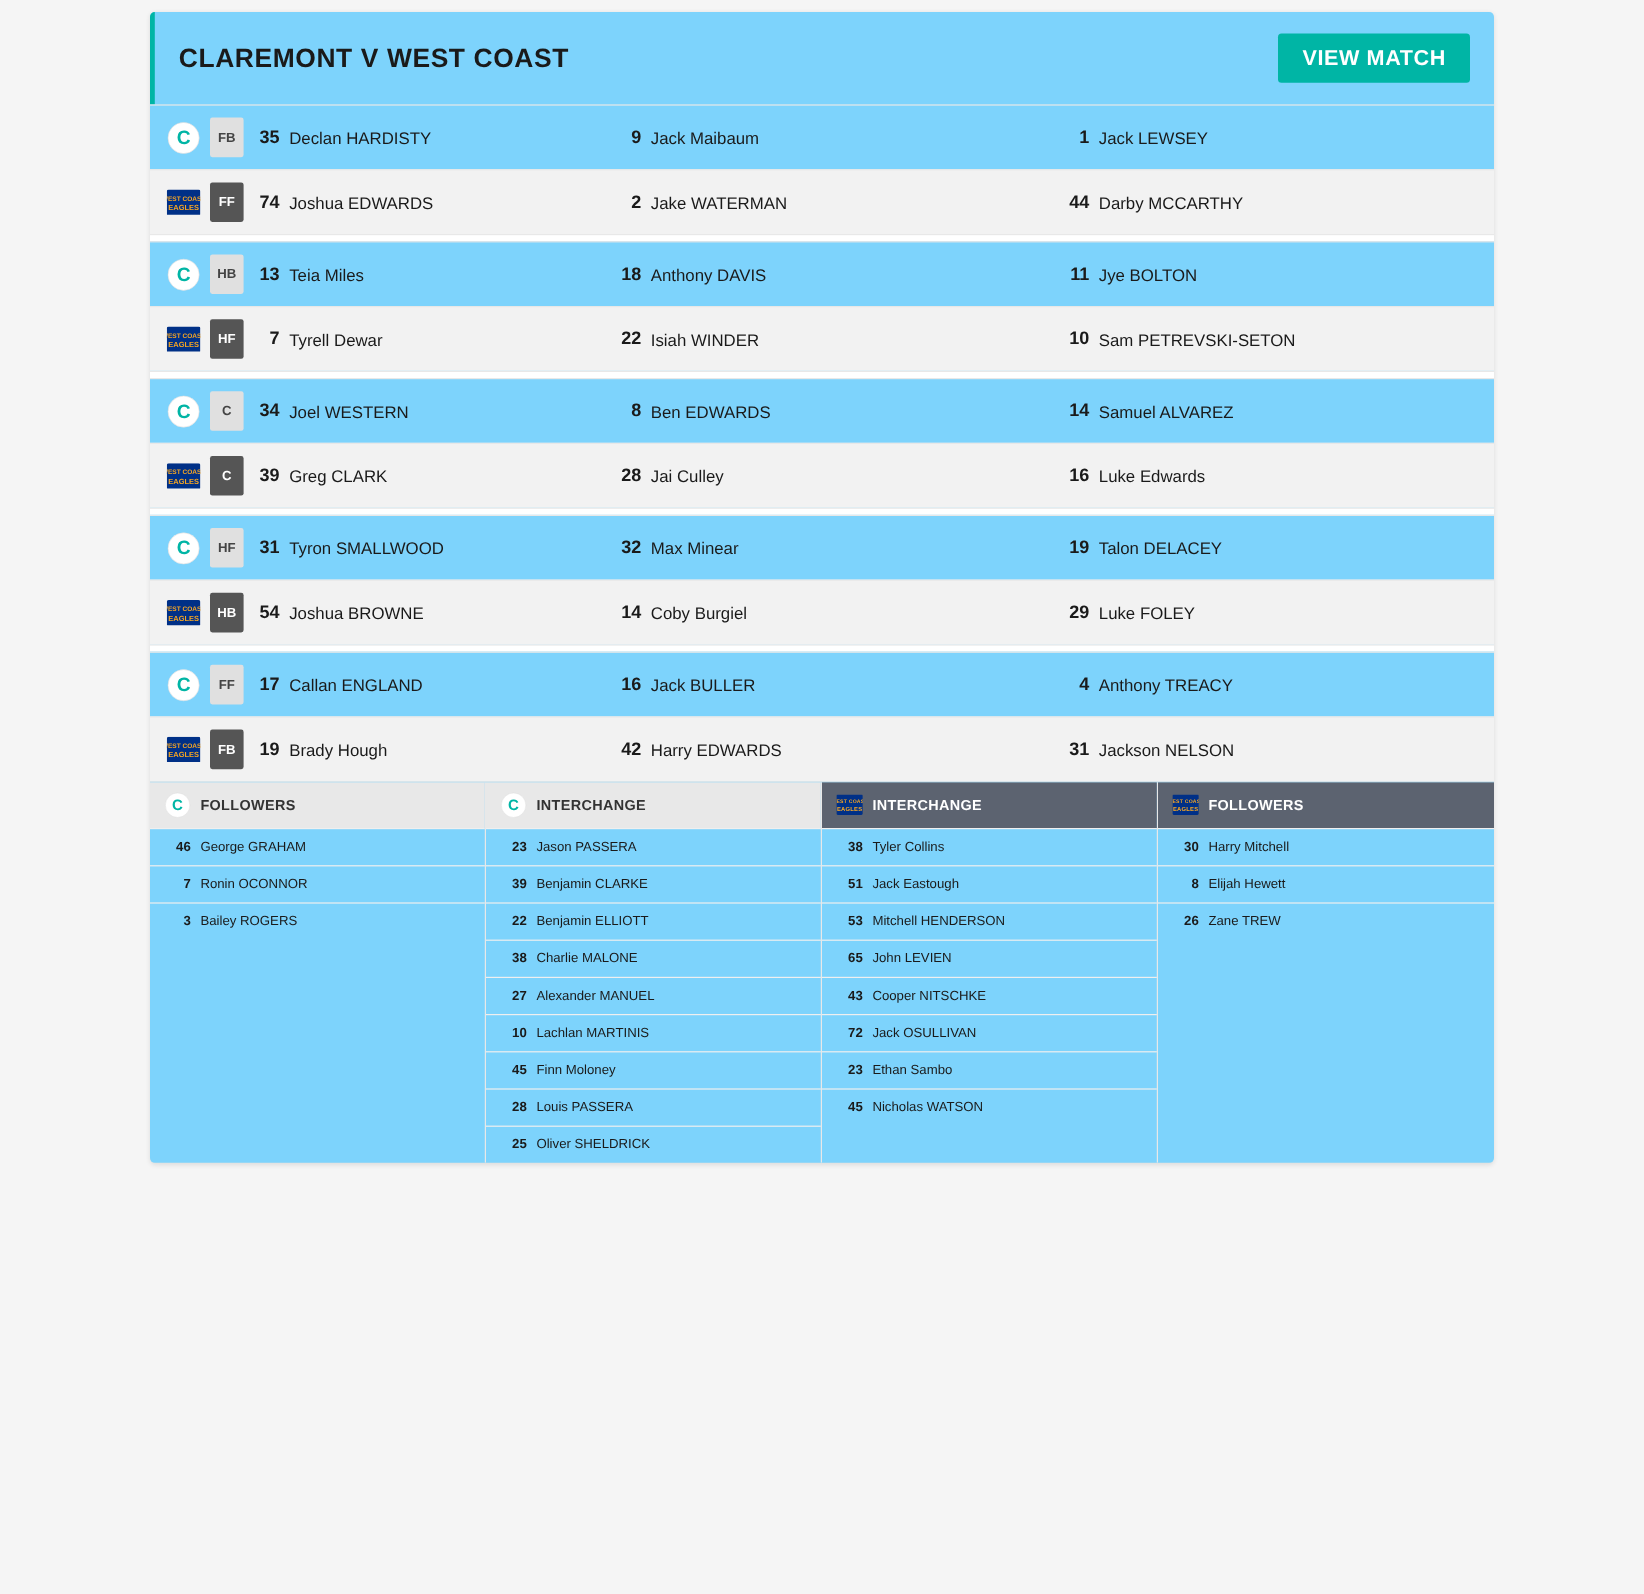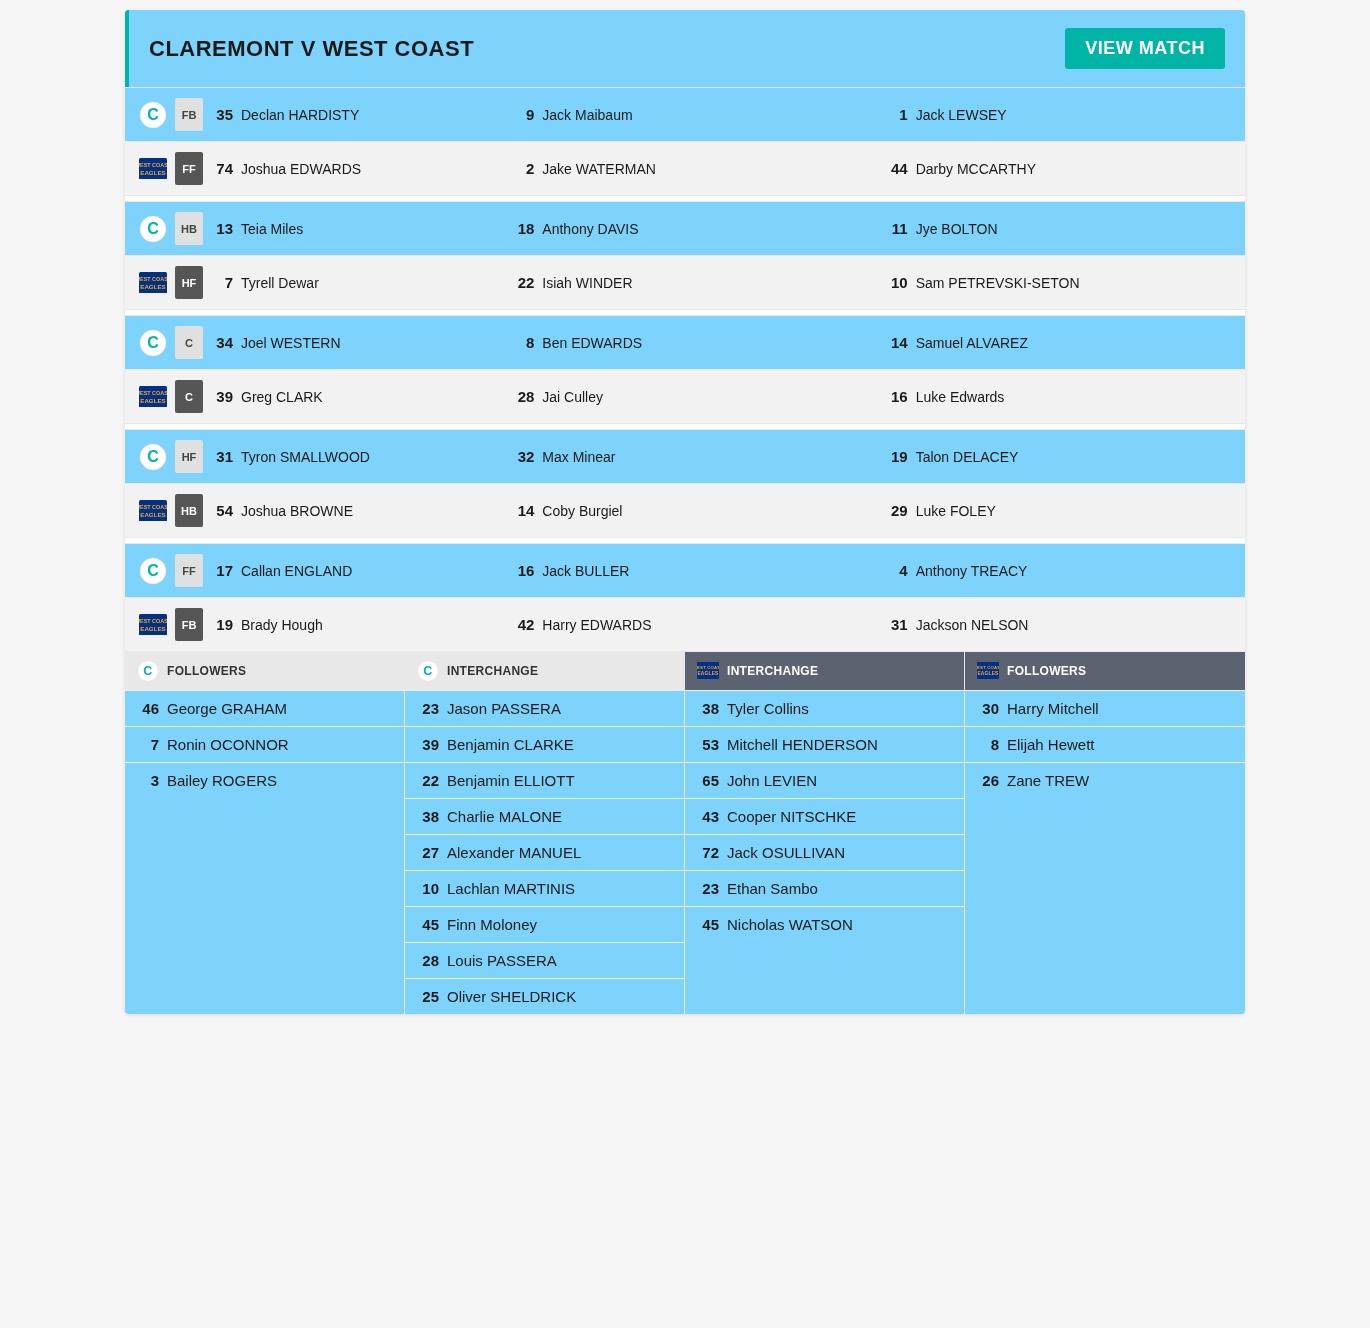--- a/index.html
+++ b/index.html
@@ -142,21 +142,21 @@
       background: #e8e8e8;
       color: #333;
     }
 
     .interchange-player {
       display: flex;
       align-items: center;
       gap: 8px;
       padding: 9px 12px;
       border-top: 1px solid #efefef;
-      font-size: 15px;
+      font-size: 11px;
       color: #1a1a1a;
     }
 
     .interchange-player:first-of-type {
       border-top: none;
     }
 
     .inter-number {
       font-weight: 700;
       min-width: 22px;
@@ -476,20 +476,24 @@
     <text x="18" y="22" text-anchor="middle" font-size="8" font-weight="800" fill="#f5a623" font-family="Arial">EAGLES</text>
   </svg>
           </div>
           <span>INTERCHANGE</span>
         </div>
         <div class="interchange-player">
           <span class="inter-number">38</span>
           <span>Tyler Collins</span>
         </div>
         <div class="interchange-player">
+          <span class="inter-number">51</span>
+          <span>Jack Eastough</span>
+        </div>
+        <div class="interchange-player">
           <span class="inter-number">53</span>
           <span>Mitchell HENDERSON</span>
         </div>
         <div class="interchange-player">
           <span class="inter-number">65</span>
           <span>John LEVIEN</span>
         </div>
         <div class="interchange-player">
           <span class="inter-number">43</span>
           <span>Cooper NITSCHKE</span>

